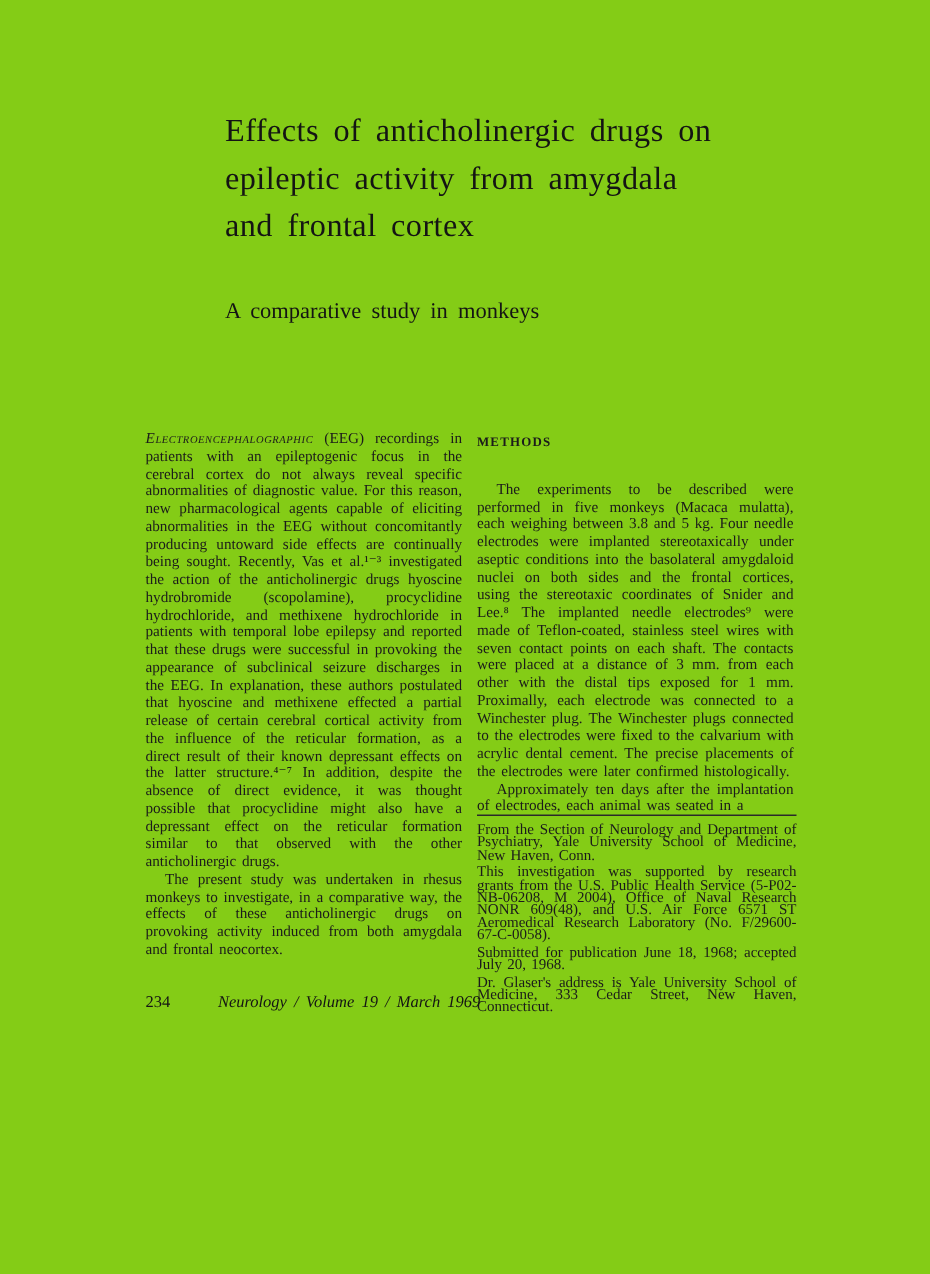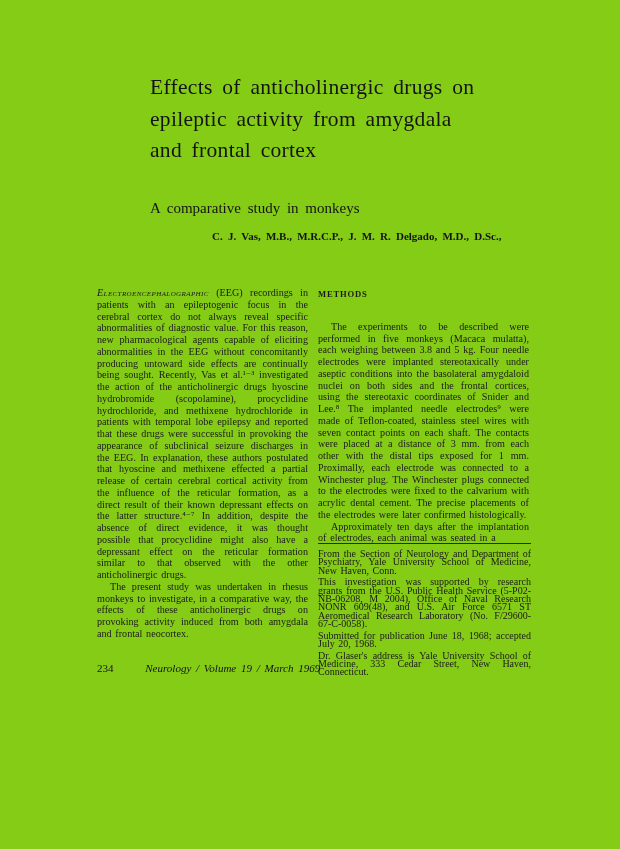--- a/index.html
+++ b/index.html
@@ -92,21 +92,20 @@
 
   <div class="title-block">
     <div class="title-line">Effects of anticholinergic drugs on</div>
     <div class="title-line">epileptic activity from amygdala</div>
     <div class="title-line">and frontal cortex</div>
   </div>
 
   <div class="subtitle">A comparative study in monkeys</div>
 
   <div class="authors">
-    <span class="author-line">C. J. Vas, M.B., M.R.C.P., J. M. R. Delgado, M.D., D.Sc.,</span>
   </div>
 
   <div class="columns">
 
     <div class="col body-text">
       <p><span class="smallcaps">Electroencephalographic</span><span> (EEG) recordings in patients with an epileptogenic focus in the cerebral cortex do not always reveal specific abnormalities of diagnostic value. For this reason, new pharmacological agents capable of eliciting abnormalities in the EEG without concomitantly producing untoward side effects are continually being sought. Recently, Vas et al.¹⁻³ investigated the action of the anticholinergic drugs hyoscine hydrobromide (scopolamine), procyclidine hydrochloride, and methixene hydrochloride in patients with temporal lobe epilepsy and reported that these drugs were successful in provoking the appearance of subclinical seizure discharges in the EEG. In explanation, these authors postulated that hyoscine and methixene effected a partial release of certain cerebral cortical activity from the influence of the reticular formation, as a direct result of their known depressant effects on the latter structure.⁴⁻⁷ In addition, despite the absence of direct evidence, it was thought possible that procyclidine might also have a depressant effect on the reticular formation similar to that observed with the other anticholinergic drugs.</span></p>
       <p class="indent">The present study was undertaken in rhesus monkeys to investigate, in a comparative way, the effects of these anticholinergic drugs on provoking activity induced from both amygdala and frontal neocortex.</p>
     </div>
 
     <div class="col body-text">

